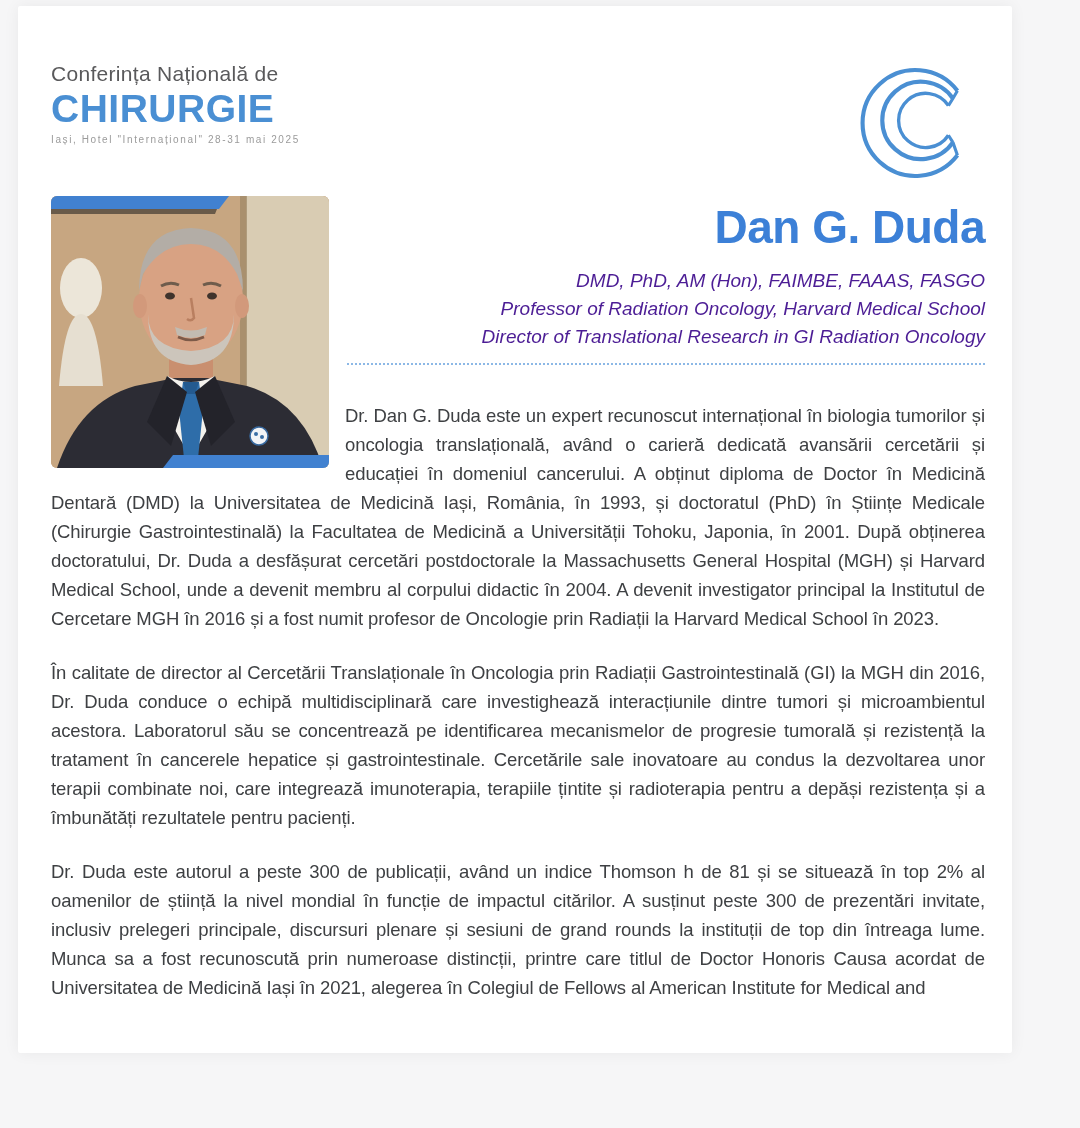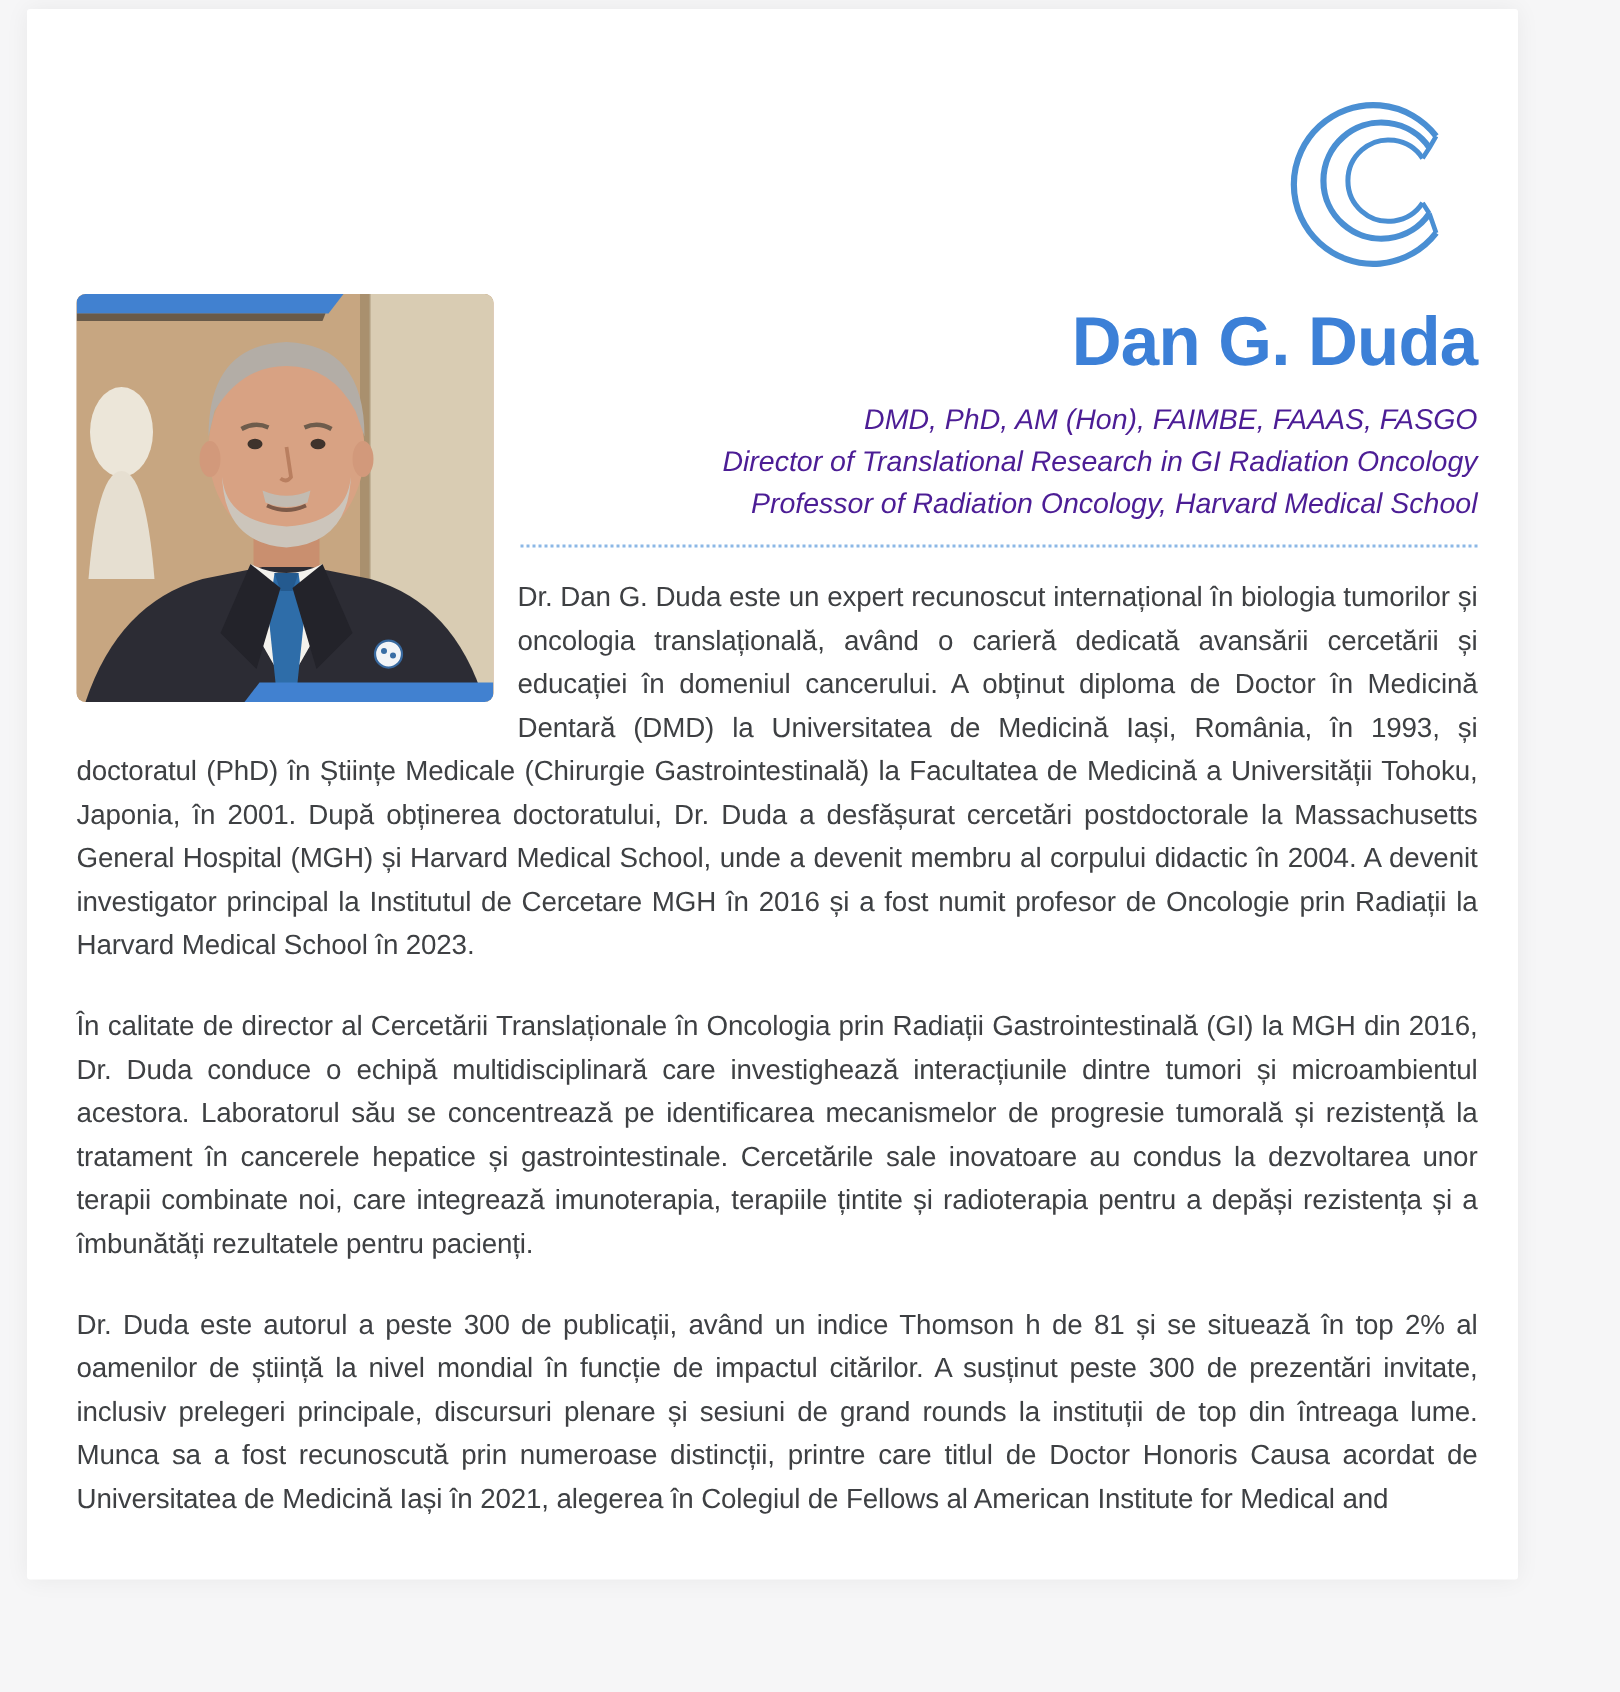--- a/index.html
+++ b/index.html
@@ -35,28 +35,33 @@
   }
   .cred-line{font-style:italic;font-size:19px;line-height:28px;color:#4c1d95;}
   .dotted-rule{
     border:none;border-top:2px dotted #8cb8e6;
     margin:12px -14px 0 296px;height:0;
   }
   .bio p{
     font-size:18.5px;line-height:29px;text-align:justify;
     color:#3e4043;margin:0 0 25px;letter-spacing:-.1px;
   }
-  .bio p.first{margin-top:18px;}
+  .bio p.first{margin-top:36px;}
 </style>
 </head>
 <body>
 
 <div class="page">
 
   <div class="header">
+    <div class="logo">
+      <div class="logo-line1">Conferința Națională de</div>
+      <div class="logo-line2">CHIRURGIE</div>
+      <div class="logo-tagline">Iași, Hotel "Internațional" 28-31 mai 2025</div>
+    </div>
     <div class="monogram">
       <svg viewBox="0 0 110 110" fill="none" stroke="#4a8fd3">
         <path d="M84 30 A41 41 0 1 0 84 80" stroke-width="3.2"></path>
         <path d="M80.5 36 A30 30 0 1 0 80.5 70" stroke-width="3.2"></path>
         <path d="M77 41.5 A21 21 0 1 0 77 64.5" stroke-width="2.6"></path>
         <path d="M84 30 L80.5 36 M77 41.5 L80.5 36" stroke-width="2.4"></path>
         <path d="M84 80 L80.5 70 M77 64.5 L80.5 70" stroke-width="2.4"></path>
       </svg>
     </div>
   </div>
@@ -94,22 +99,22 @@
         <circle cx="211" cy="241" r="2" fill="#3a6ea5"></circle>
         <path d="M0 0 H178 L168 13 H0 Z" fill="#4181d0"></path>
         <path d="M0 13 H166 L164 18 H0 Z" fill="#1c1c1c" opacity="0.55"></path>
         <path d="M112 272 L122 259 H278 V272 Z" fill="#4181d0"></path>
       </svg>
     </div>
 
     <div class="name-block">
       <h1 class="speaker-name">Dan G. Duda</h1>
       <div class="cred-line">DMD, PhD, AM (Hon), FAIMBE, FAAAS, FASGO</div>
+      <div class="cred-line">Professor of Radiation Oncology, Harvard Medical School</div>
       <div class="cred-line">Director of Translational Research in GI Radiation Oncology</div>
-      <div class="cred-line">Professor of Radiation Oncology, Harvard Medical School</div>
     </div>
 
     <hr class="dotted-rule">
 
     <p class="first">Dr. Dan G. Duda este un expert recunoscut internațional în biologia tumorilor și oncologia translațională, având o carieră dedicată avansării cercetării și educației în domeniul cancerului. A obținut diploma de Doctor în Medicină Dentară (DMD) la Universitatea de Medicină Iași, România, în 1993, și doctoratul (PhD) în Științe Medicale (Chirurgie Gastrointestinală) la Facultatea de Medicină a Universității Tohoku, Japonia, în 2001. După obținerea doctoratului, Dr. Duda a desfășurat cercetări postdoctorale la Massachusetts General Hospital (MGH) și Harvard Medical School, unde a devenit membru al corpului didactic în 2004. A devenit investigator principal la Institutul de Cercetare MGH în 2016 și a fost numit profesor de Oncologie prin Radiații la Harvard Medical School în 2023.</p>
     <p>În calitate de director al Cercetării Translaționale în Oncologia prin Radiații Gastrointestinală (GI) la MGH din 2016, Dr. Duda conduce o echipă multidisciplinară care investighează interacțiunile dintre tumori și microambientul acestora. Laboratorul său se concentrează pe identificarea mecanismelor de progresie tumorală și rezistență la tratament în cancerele hepatice și gastrointestinale. Cercetările sale inovatoare au condus la dezvoltarea unor terapii combinate noi, care integrează imunoterapia, terapiile țintite și radioterapia pentru a depăși rezistența și a îmbunătăți rezultatele pentru pacienți.</p>
     <p>Dr. Duda este autorul a peste 300 de publicații, având un indice Thomson h de 81 și se situează în top 2% al oamenilor de știință la nivel mondial în funcție de impactul citărilor. A susținut peste 300 de prezentări invitate, inclusiv prelegeri principale, discursuri plenare și sesiuni de grand rounds la instituții de top din întreaga lume. Munca sa a fost recunoscută prin numeroase distincții, printre care titlul de Doctor Honoris Causa acordat de Universitatea de Medicină Iași în 2021, alegerea în Colegiul de Fellows al American Institute for Medical and</p>
 
   </section>
 </div>

